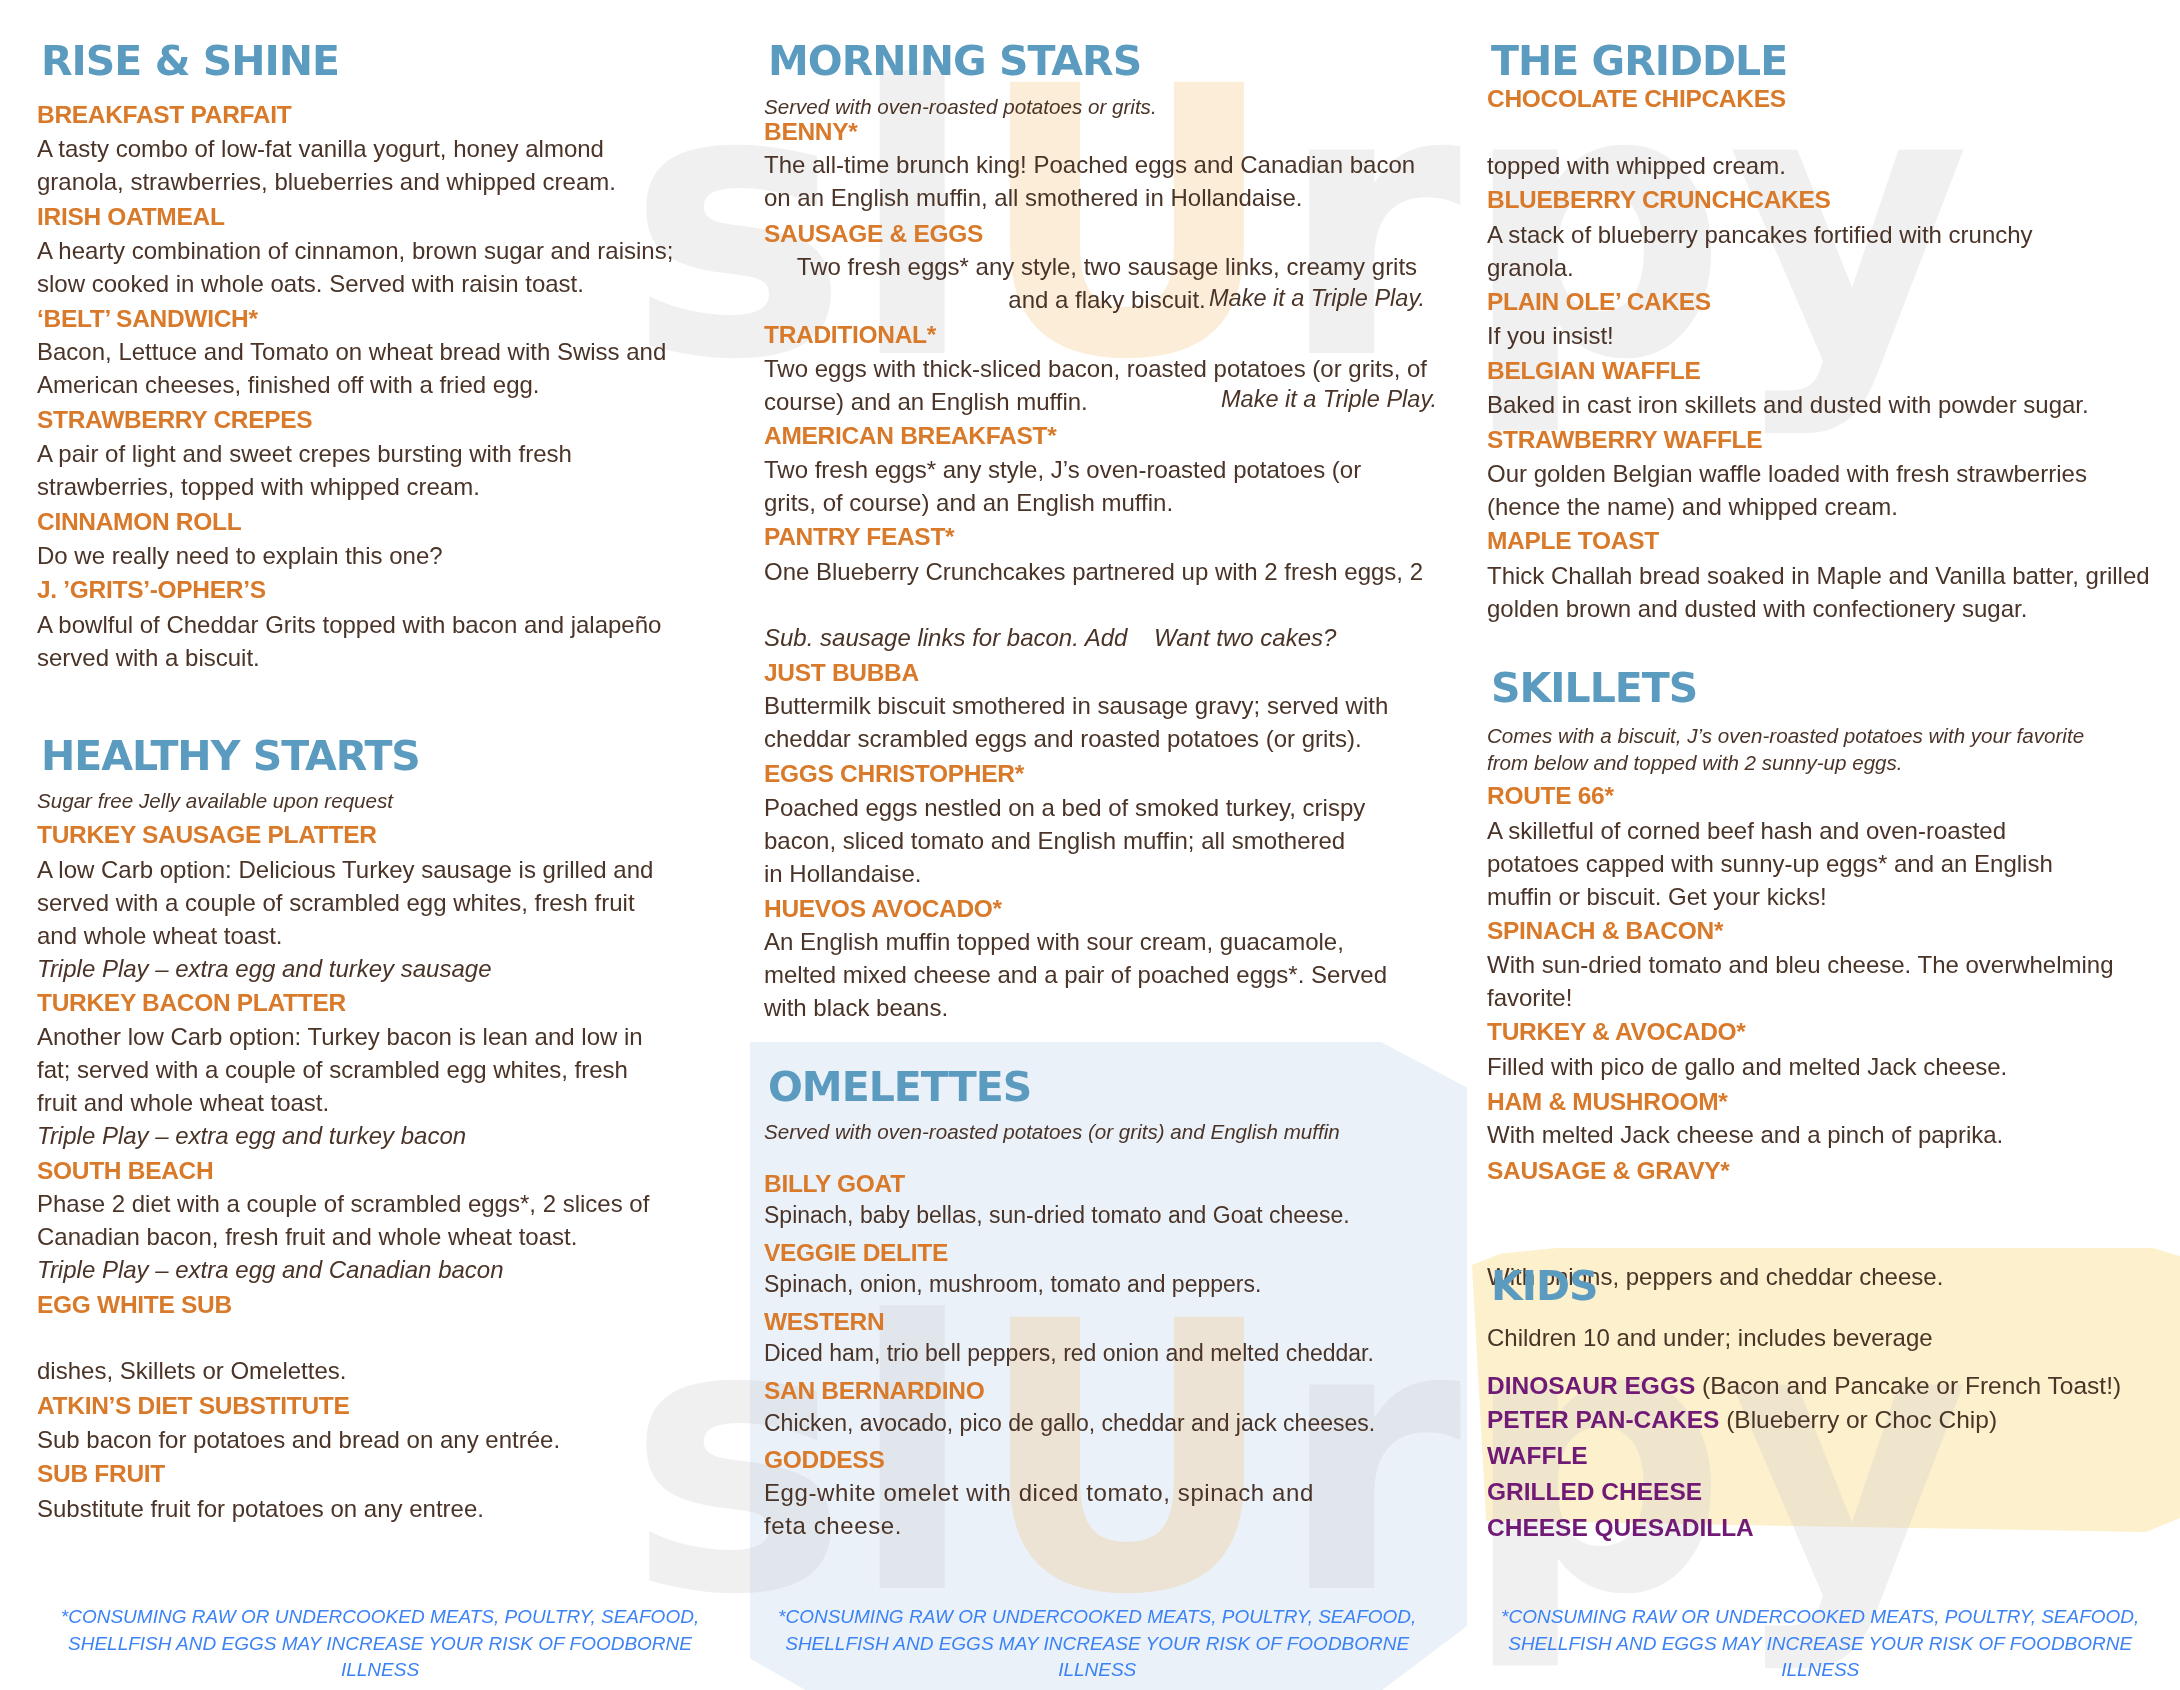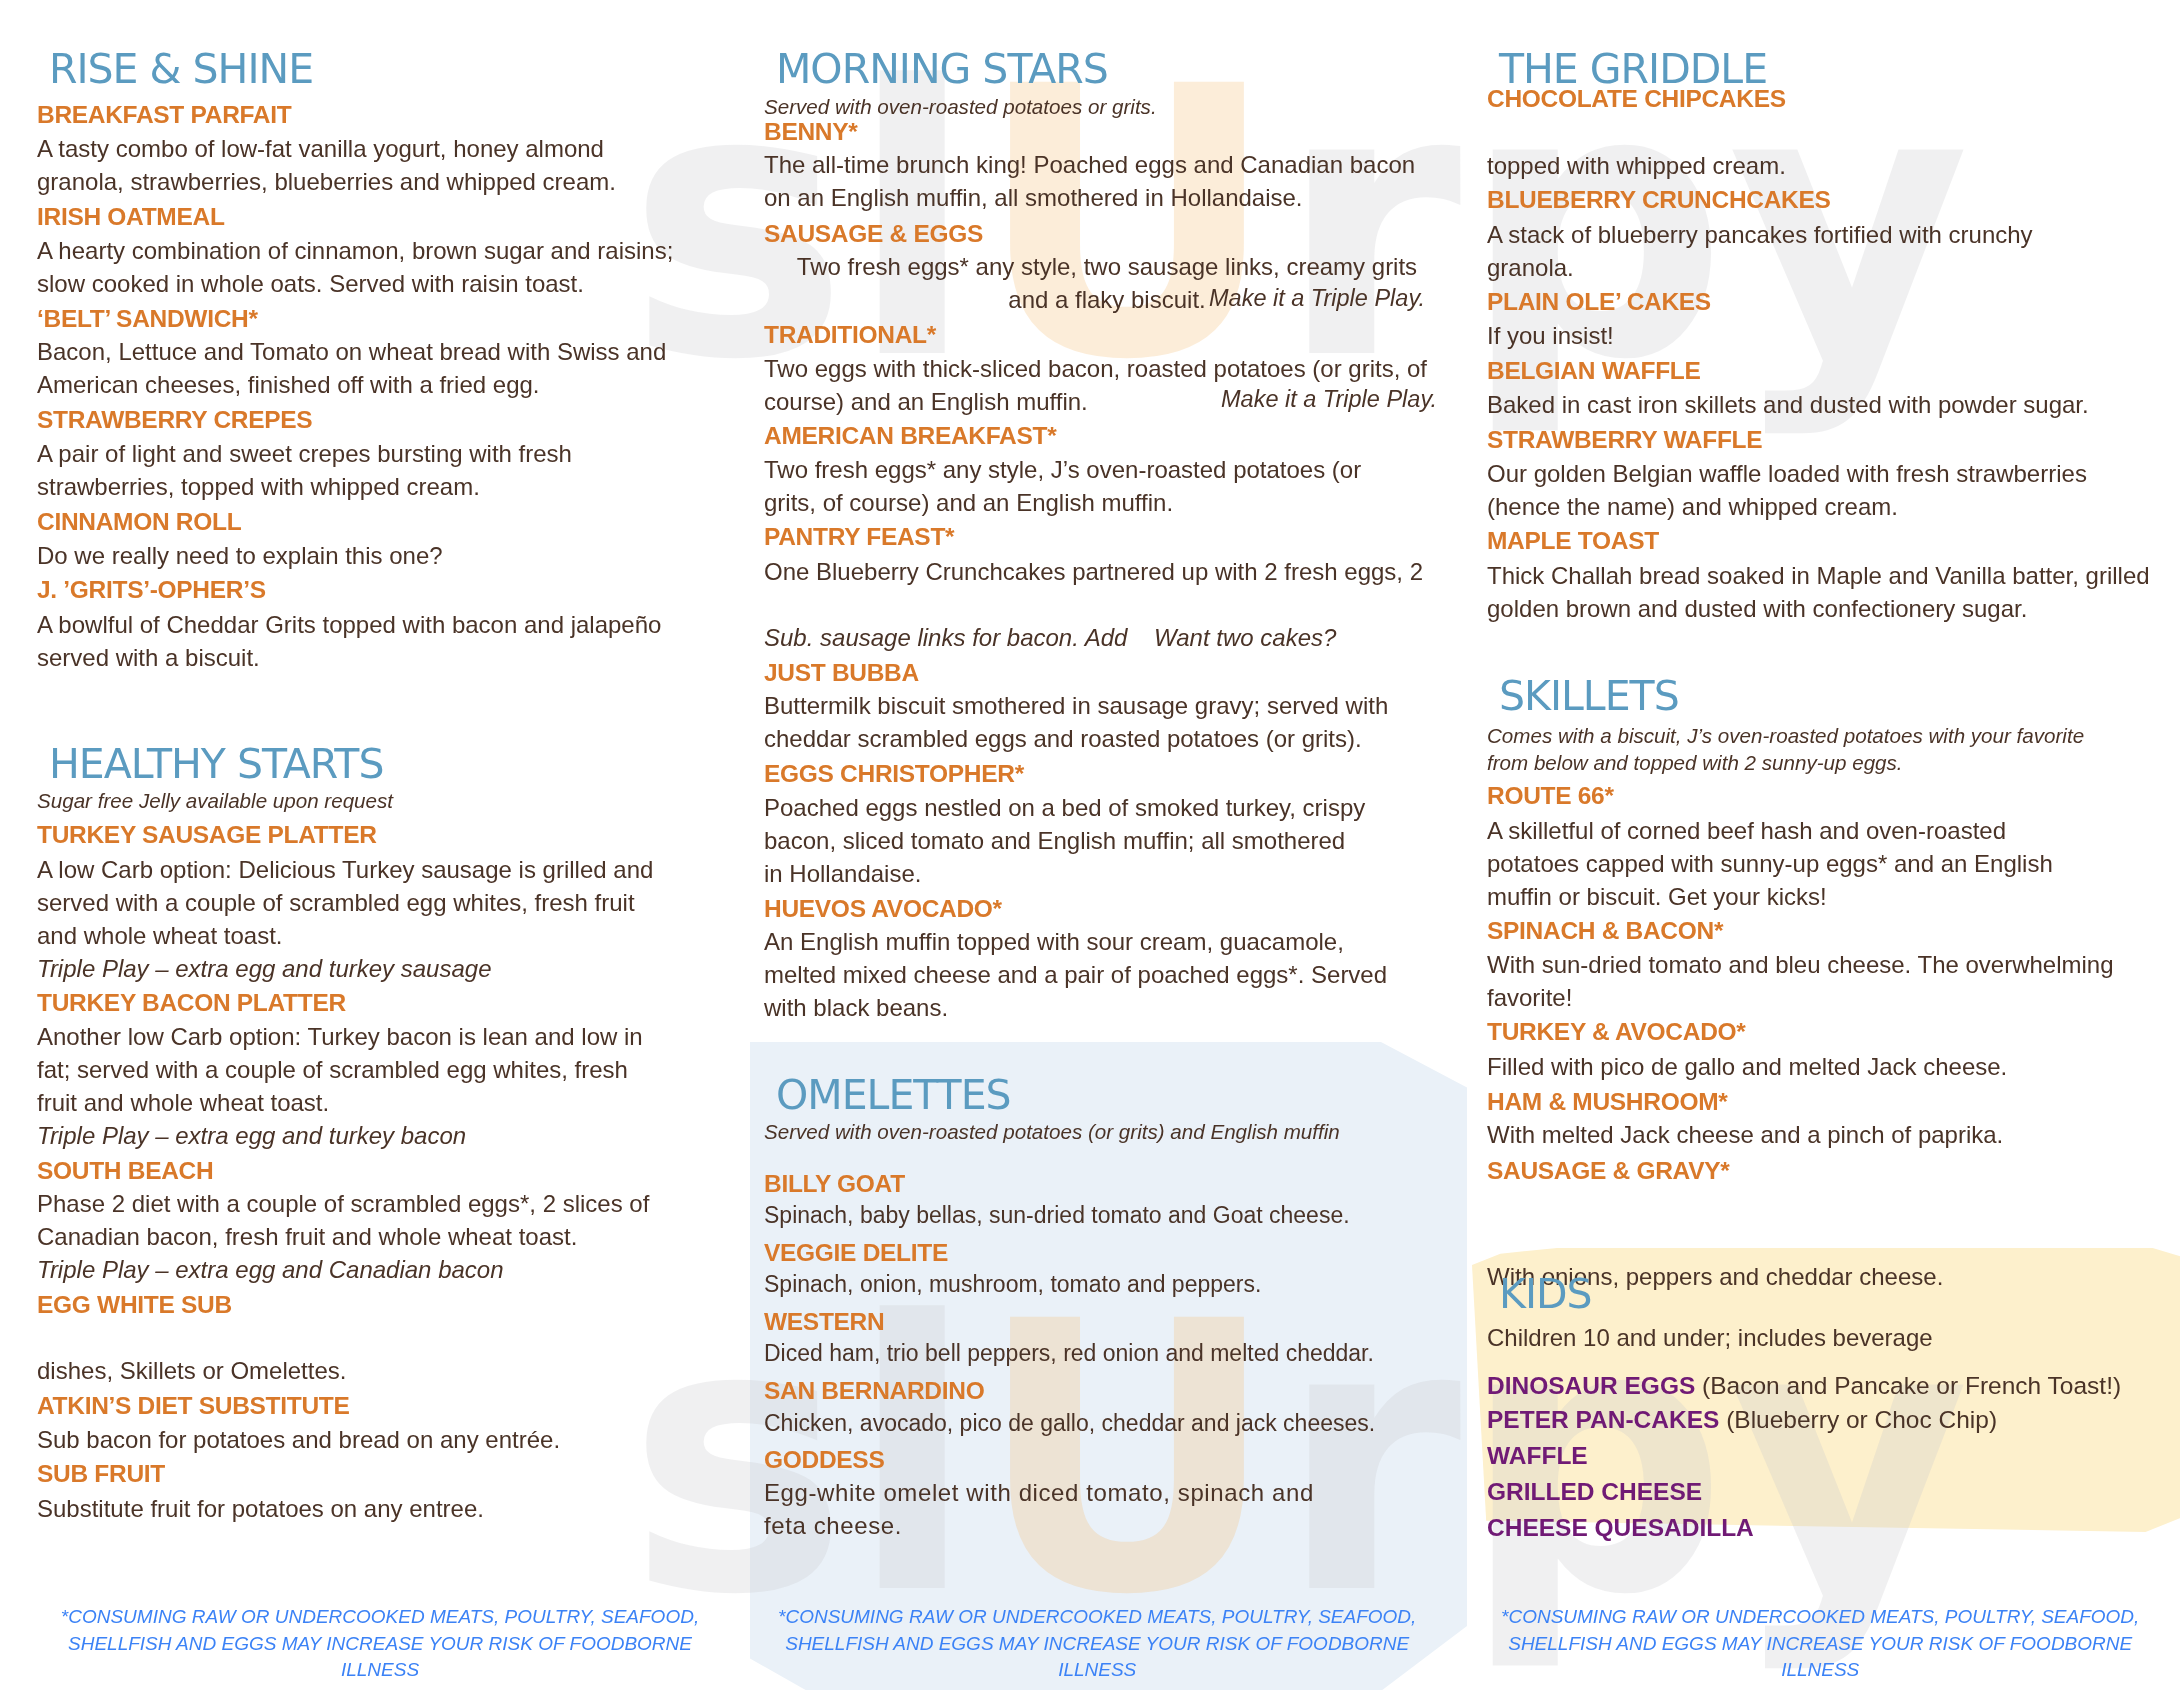--- a/index.html
+++ b/index.html
@@ -19,22 +19,22 @@
   .box-kids {
     position:absolute; left:1472px; top:1248px; width:709px; height:284px;
     background:#fdf0cc;
     clip-path:polygon(4% 2%, 12% 0, 96% 0, 100% 3%, 100% 95%, 95% 100%, 2% 96%, 0 6%);
   }
   .col { position:absolute; top:0; }
   .col-left { left:37px; width:686px; }
   .col-mid { left:764px; width:676px; }
   .col-right { left:1487px; width:676px; }
   .section-title {
-    position:absolute; font-family:"DejaVu Sans", sans-serif; font-weight:normal;
-    font-size:41px; letter-spacing:-1px; color:#5b9bc0; white-space:nowrap; margin:12px;
+    position:absolute; font-family:"DejaVu Sans", sans-serif; font-weight:bold;
+    font-size:41px; letter-spacing:-1px; color:#5b9bc0; white-space:nowrap; margin:4px;
   }
   .note { position:absolute; font-style:italic; font-size:20.6px; color:#4a3327; white-space:nowrap; margin:0; }
   .item-name {
     position:absolute; font-weight:bold; font-size:24.5px; color:#d9792a; white-space:nowrap; margin:0; letter-spacing:-0.3px;
   }
   .item-desc { position:absolute; font-size:24px; line-height:33px; color:#4a3327; margin:0; width:686px; }
   .item-desc .ital { font-style:italic; }
   .tp { position:absolute; font-style:italic; font-size:23.5px; color:#4a3327; white-space:nowrap; }
   .kid-line { position:absolute; white-space:nowrap; font-size:24.5px; }
   .kid-line .kname { font-weight:bold; color:#701a75; }

